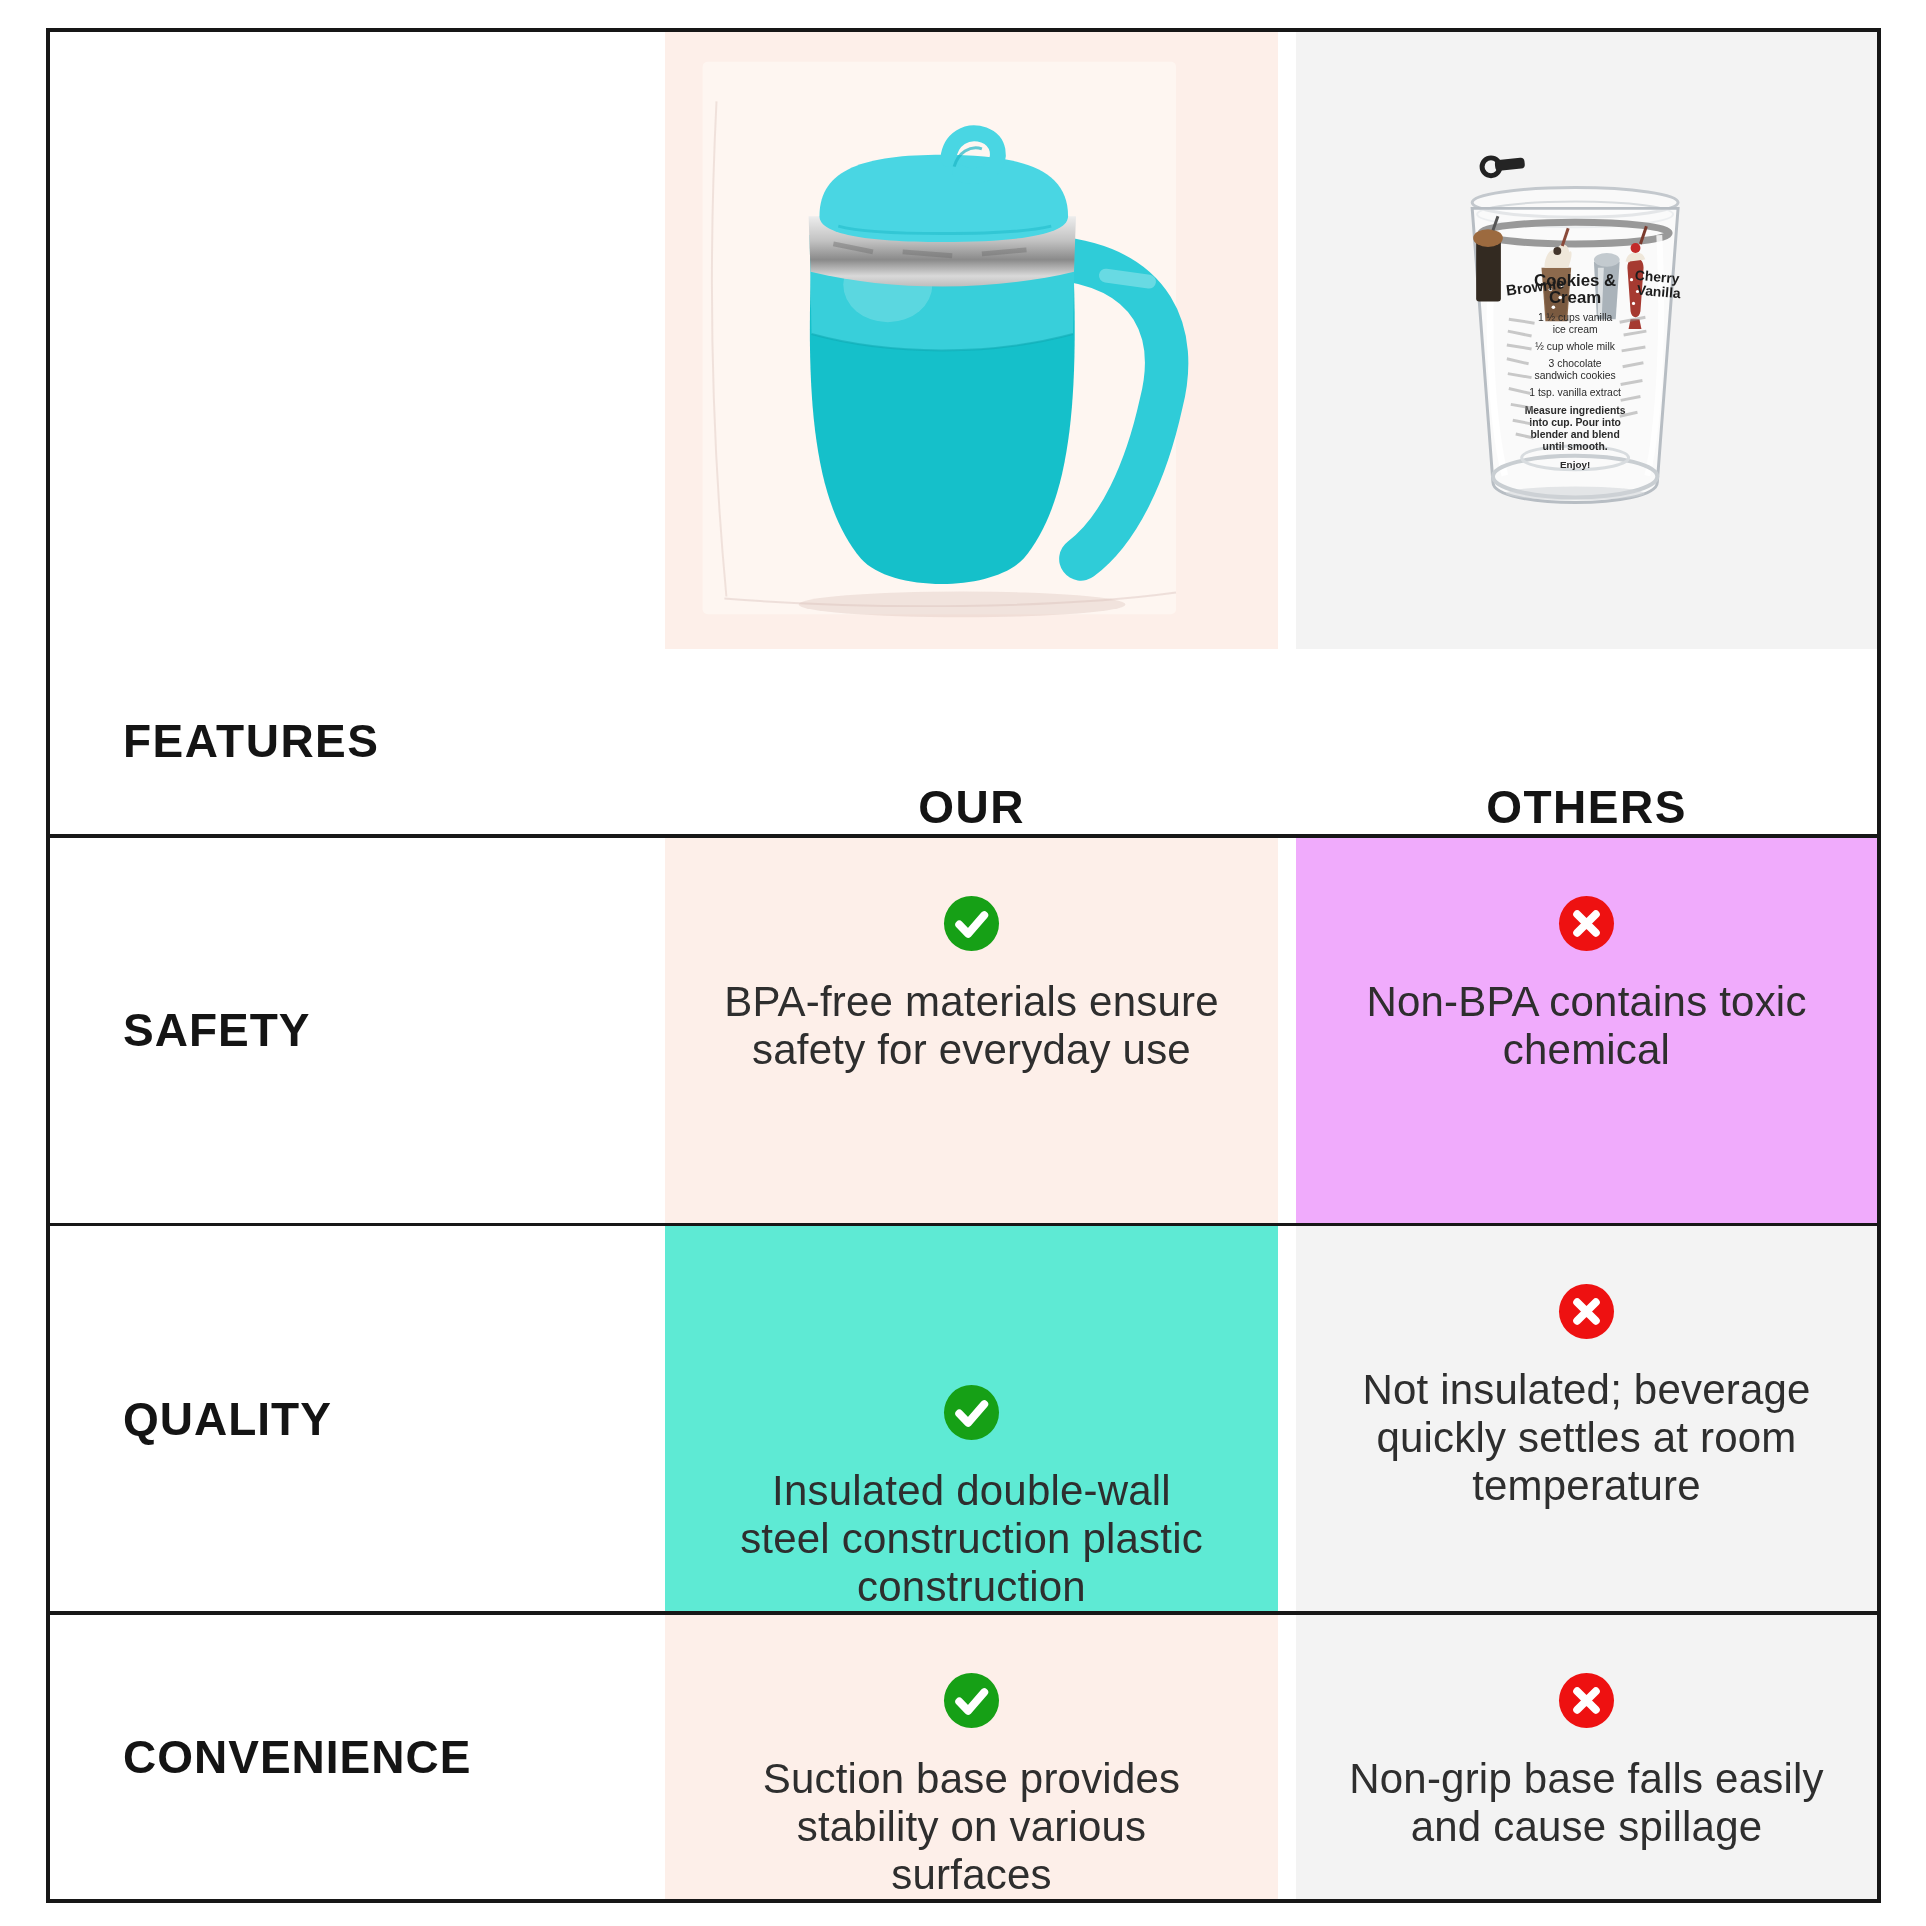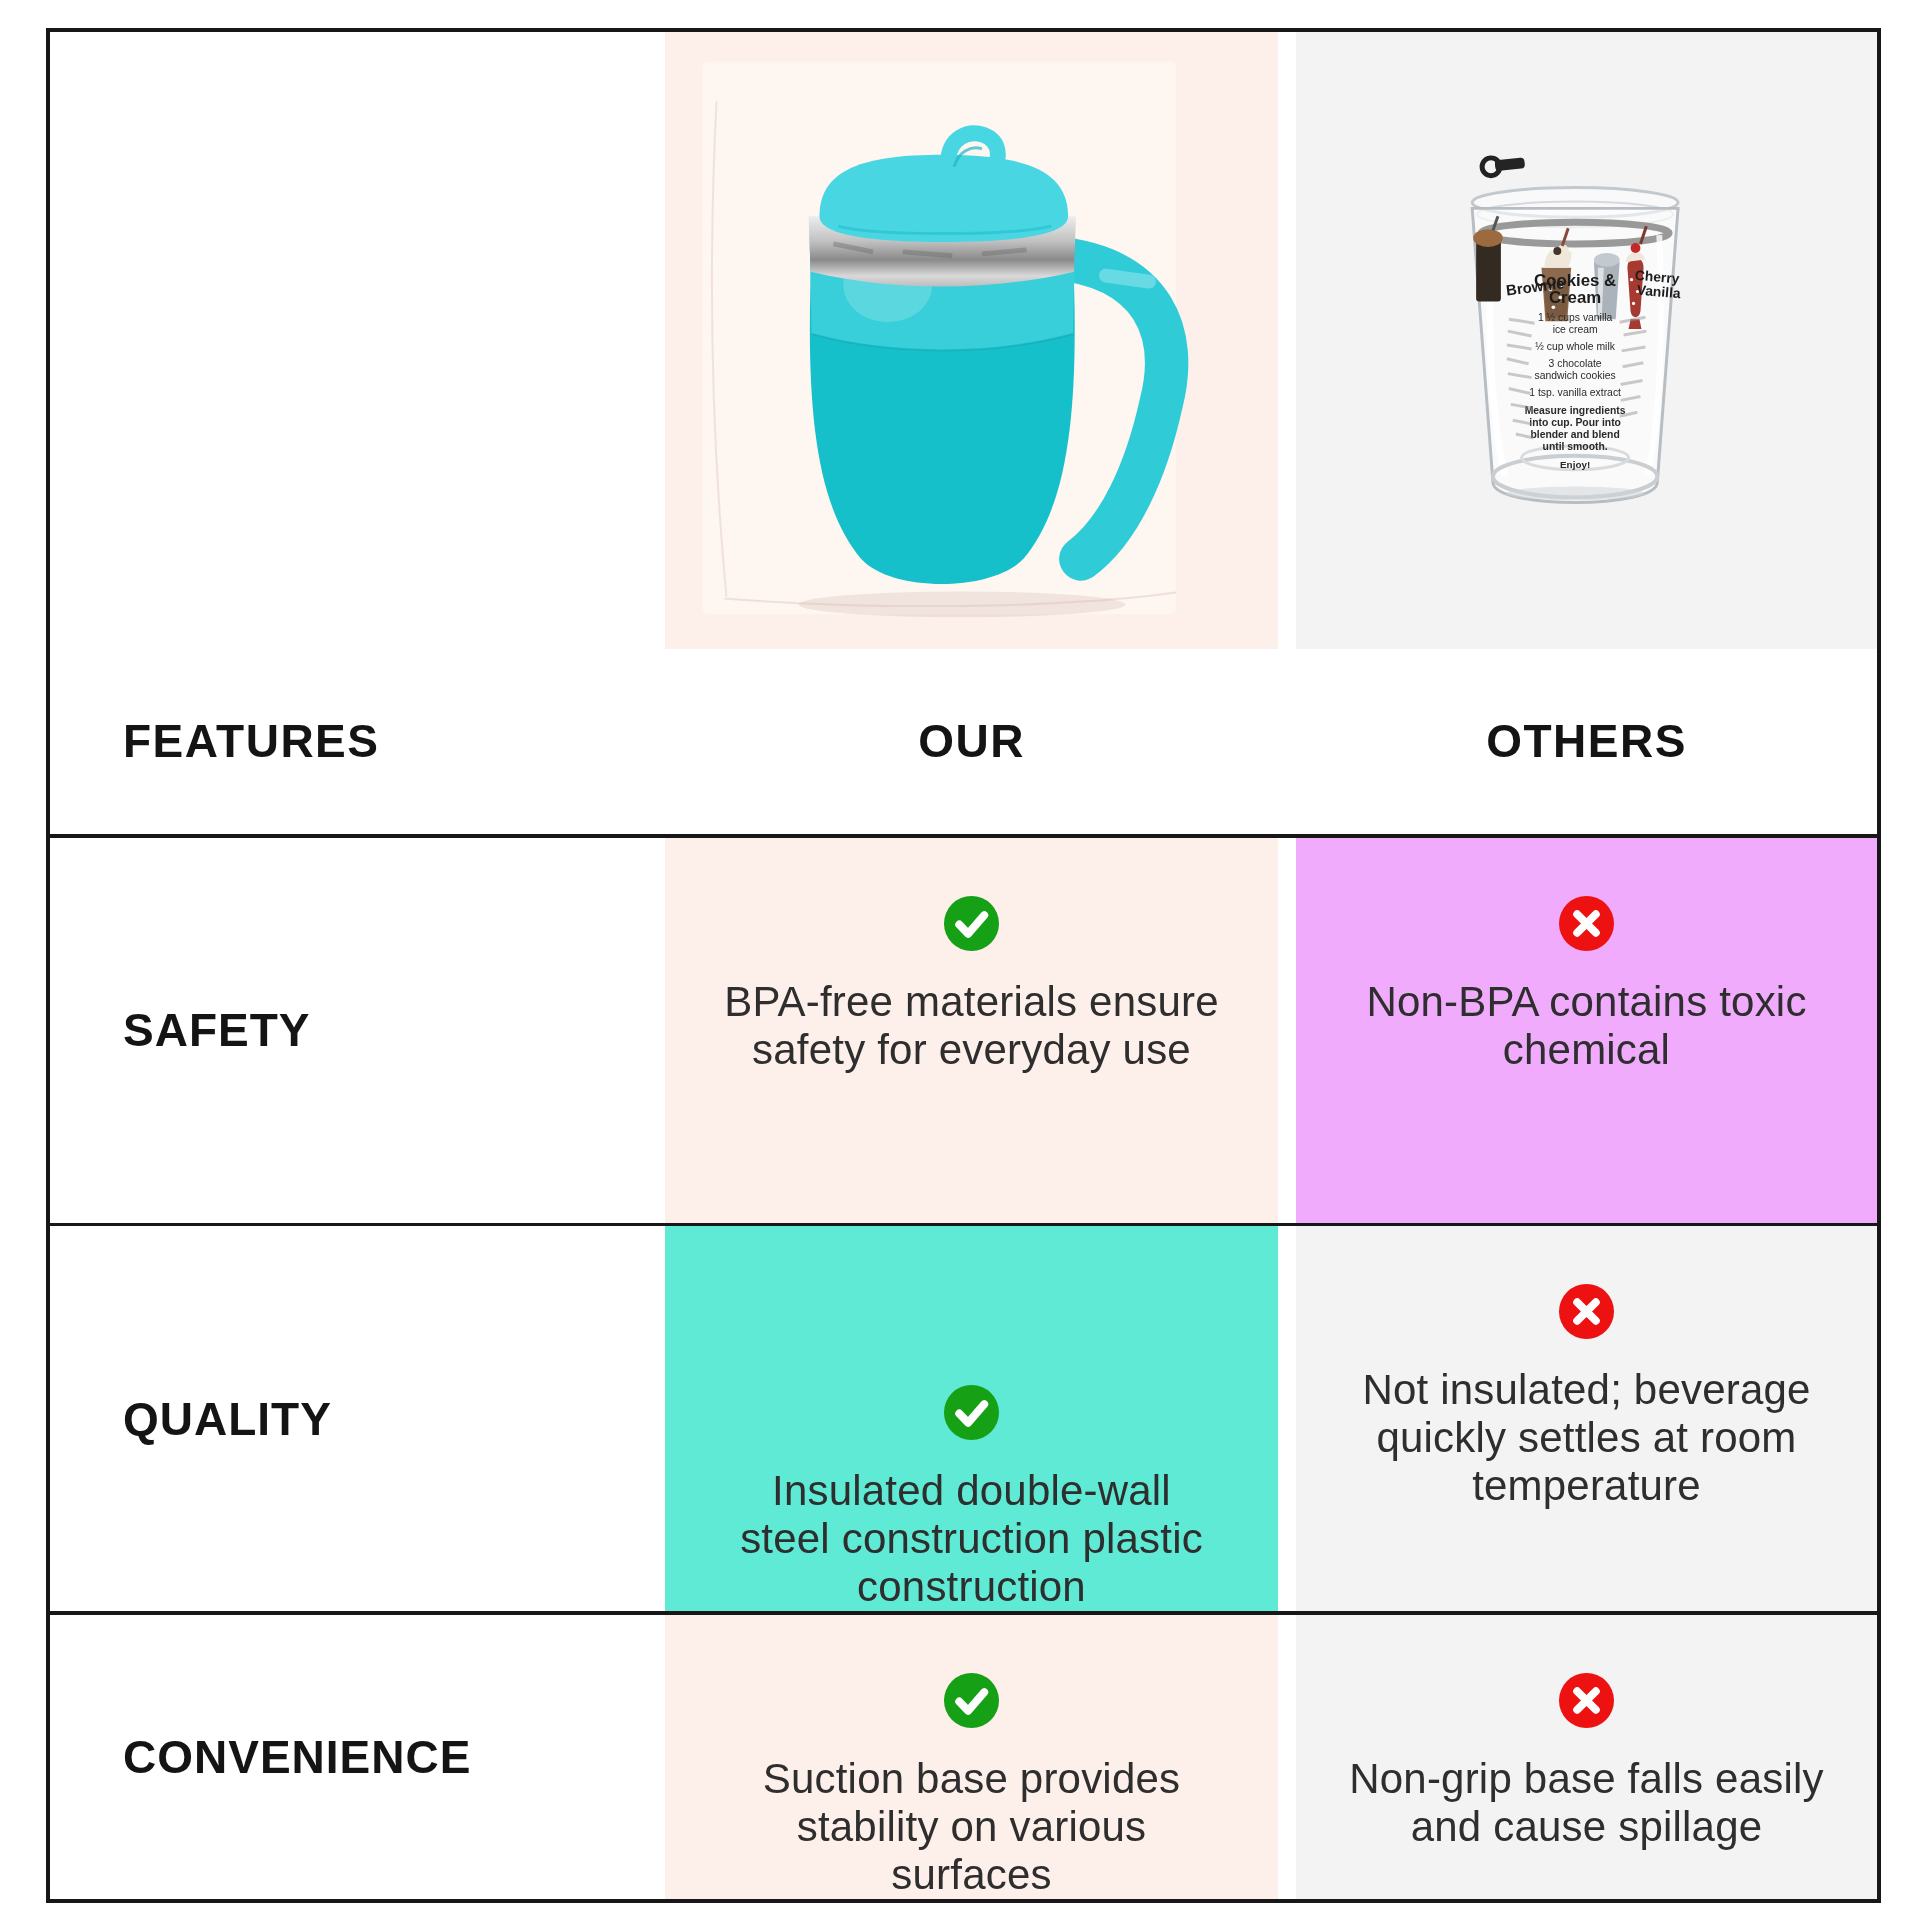--- a/index.html
+++ b/index.html
@@ -15,21 +15,21 @@
   .row{display:flex;width:100%;}
   .row-products{height:617px;}
   .row-header{height:189px;}
   .row-data{height:393px;}
   .row-data-last{flex:1;}
   .hr{height:4px;width:100%;}
   .c-label{width:615px;display:flex;align-items:center;box-sizing:border-box;padding-left:73px;text-align:center;}
   .c-our{width:613px;box-sizing:border-box;}
   .c-gap{width:18px;}
   .c-others{flex:1;box-sizing:border-box;}
-  .c-center{display:flex;align-items:center;justify-content:center;}
+  .c-center{display:flex;align-items:flex-end;justify-content:center;}
   .col-head{
     font-size:46px;font-weight:700;letter-spacing:1.5px;color:#141414;
   }
   .row-label{
     font-size:46px;font-weight:700;letter-spacing:1px;color:#141414;
   }
   .verdict-cell{
     display:flex;flex-direction:column;align-items:center;
     padding-top:57px;
   }

